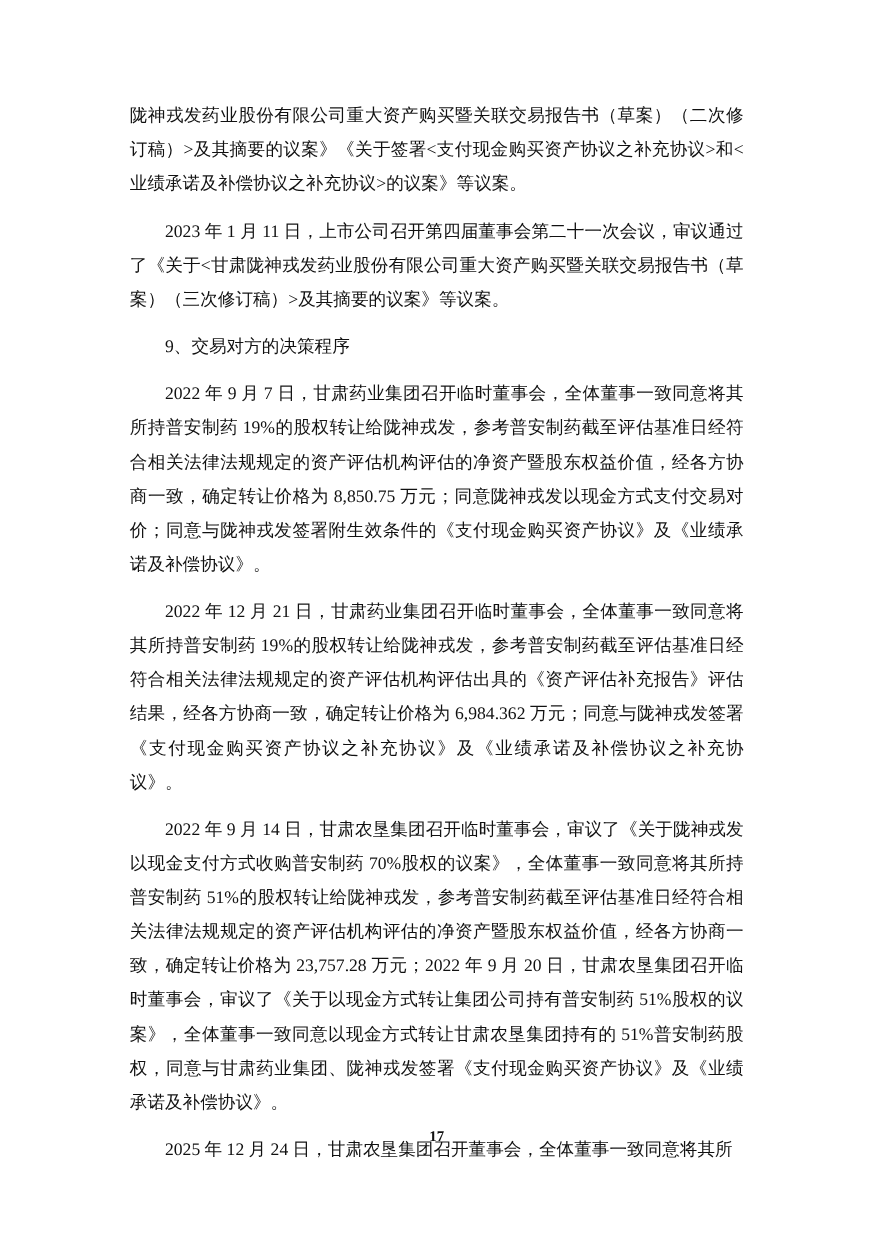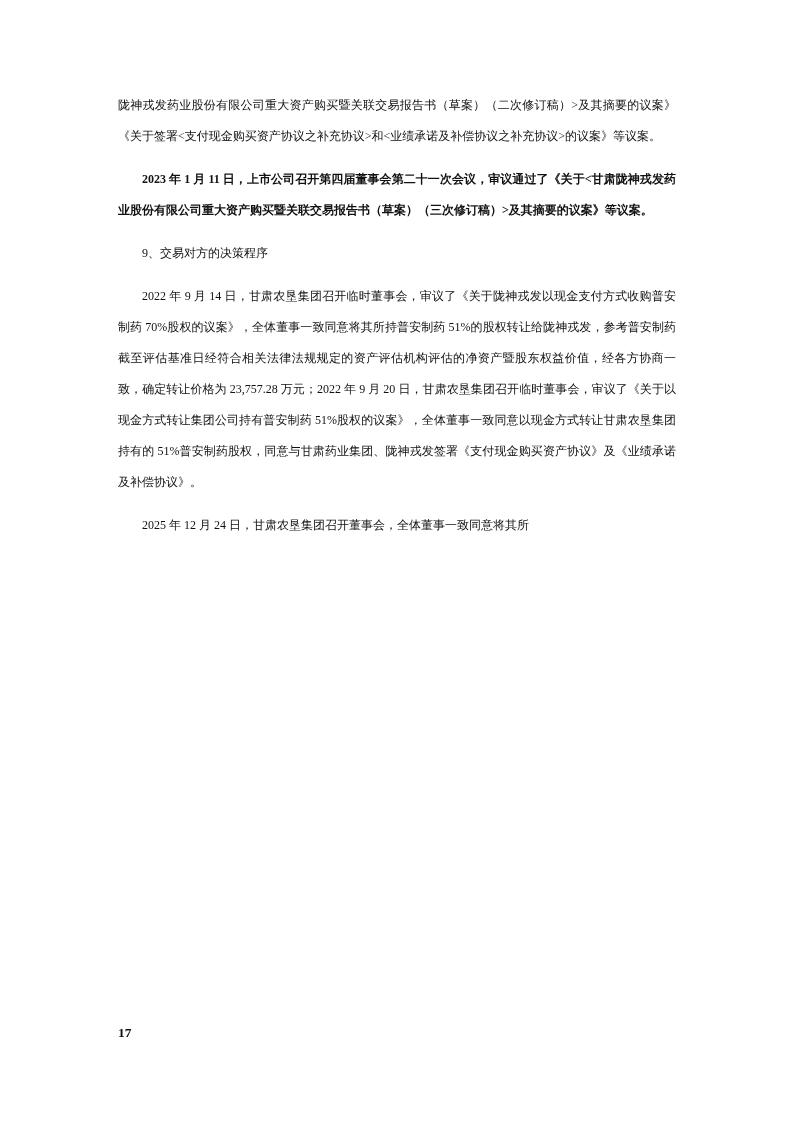--- a/index.html
+++ b/index.html
@@ -22,54 +22,56 @@
     height: 1122px;
     background: #ffffff;
   }
   .content {
     position: absolute;
     left: 118px;
     top: 90px;
     width: 558px;
   }
   .para {
-    font-size: 12px;
+    font-size: 16px;
     line-height: 31px;
     text-align: justify;
     text-justify: inter-ideograph;
     margin: 0 0 12px 0;
     text-indent: 2em;
     word-break: break-all;
   }
   .para.no-indent {
     text-indent: 0;
   }
   .para.bold {
-    font-weight: 700;
+    font-weight: 400;
   }
   .para.heading {
     font-weight: 400;
   }
   .page-number {
     position: absolute;
     left: 118px;
     top: 1024px;
     width: 558px;
-    text-align: left;
+    text-align: center;
     font-size: 13.5px;
     line-height: 18px;
     font-weight: 700;
     color: #111111;
   }
 </style>
 </head>
 <body>
 
 <div class="page">
   <div class="content">
     <p class="para no-indent">陇神戎发药业股份有限公司重大资产购买暨关联交易报告书（草案）（二次修订稿）&gt;及其摘要的议案》《关于签署&lt;支付现金购买资产协议之补充协议&gt;和&lt;业绩承诺及补偿协议之补充协议&gt;的议案》等议案。</p>
     <p class="para bold">2023 年 1 月 11 日，上市公司召开第四届董事会第二十一次会议，审议通过了《关于&lt;甘肃陇神戎发药业股份有限公司重大资产购买暨关联交易报告书（草案）（三次修订稿）&gt;及其摘要的议案》等议案。</p>
     <p class="para heading">9、交易对方的决策程序</p>
+    <p class="para">2022 年 9 月 7 日，甘肃药业集团召开临时董事会，全体董事一致同意将其所持普安制药 19%的股权转让给陇神戎发，参考普安制药截至评估基准日经符合相关法律法规规定的资产评估机构评估的净资产暨股东权益价值，经各方协商一致，确定转让价格为 8,850.75 万元；同意陇神戎发以现金方式支付交易对价；同意与陇神戎发签署附生效条件的《支付现金购买资产协议》及《业绩承诺及补偿协议》。</p>
+    <p class="para">2022 年 12 月 21 日，甘肃药业集团召开临时董事会，全体董事一致同意将其所持普安制药 19%的股权转让给陇神戎发，参考普安制药截至评估基准日经符合相关法律法规规定的资产评估机构评估出具的《资产评估补充报告》评估结果，经各方协商一致，确定转让价格为 6,984.362 万元；同意与陇神戎发签署《支付现金购买资产协议之补充协议》及《业绩承诺及补偿协议之补充协议》。</p>
     <p class="para">2022 年 9 月 14 日，甘肃农垦集团召开临时董事会，审议了《关于陇神戎发以现金支付方式收购普安制药 70%股权的议案》，全体董事一致同意将其所持普安制药 51%的股权转让给陇神戎发，参考普安制药截至评估基准日经符合相关法律法规规定的资产评估机构评估的净资产暨股东权益价值，经各方协商一致，确定转让价格为 23,757.28 万元；2022 年 9 月 20 日，甘肃农垦集团召开临时董事会，审议了《关于以现金方式转让集团公司持有普安制药 51%股权的议案》，全体董事一致同意以现金方式转让甘肃农垦集团持有的 51%普安制药股权，同意与甘肃药业集团、陇神戎发签署《支付现金购买资产协议》及《业绩承诺及补偿协议》。</p>
     <p class="para">2025 年 12 月 24 日，甘肃农垦集团召开董事会，全体董事一致同意将其所</p>
   </div>
   <div class="page-number">17</div>
 </div>
 
 </body></html>

